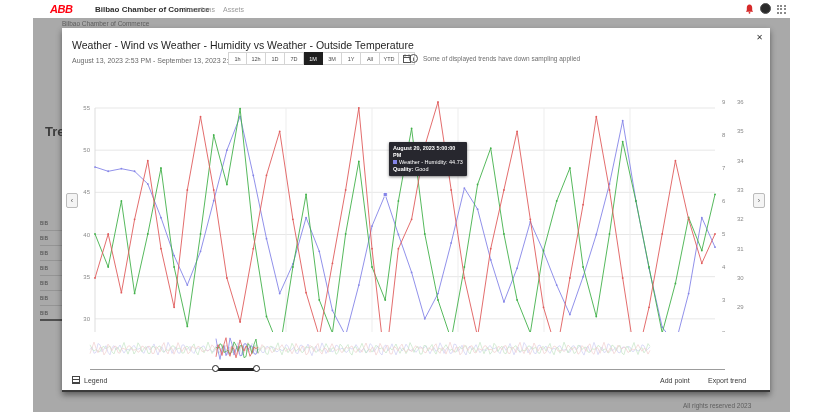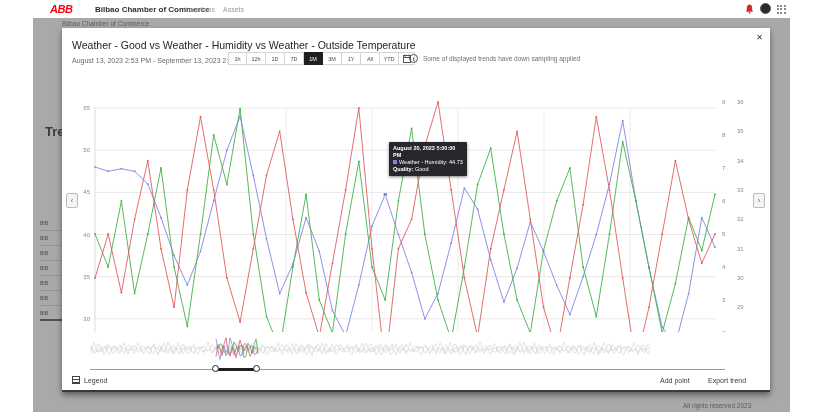--- a/index.html
+++ b/index.html
@@ -109,21 +109,21 @@
           <div class="side-row">BIB</div>
           <div class="side-row">BIB</div>
           <div class="side-row">BIB</div>
         </div>
       <span id="copyright">All rights reserved 2023</span>
     </div>
   </div>
 
   <div id="modal">
     <span id="modal-close">✕</span>
-    <div id="modal-title">Weather - Good vs Weather - Humidity vs Weather - Outside Temperature</div>
+    <div id="modal-title">Weather - Wind vs Weather - Humidity vs Weather - Outside Temperature</div>
     <div id="date-range">August 13, 2023 2:53 PM - September 13, 2023 2:53 PM</div>
 
     <div id="range-row">
         <div class="range-btn">1h</div>
         <div class="range-btn">12h</div>
         <div class="range-btn">1D</div>
         <div class="range-btn">7D</div>
         <div class="range-btn selected">1M</div>
         <div class="range-btn">3M</div>
         <div class="range-btn">1Y</div>

